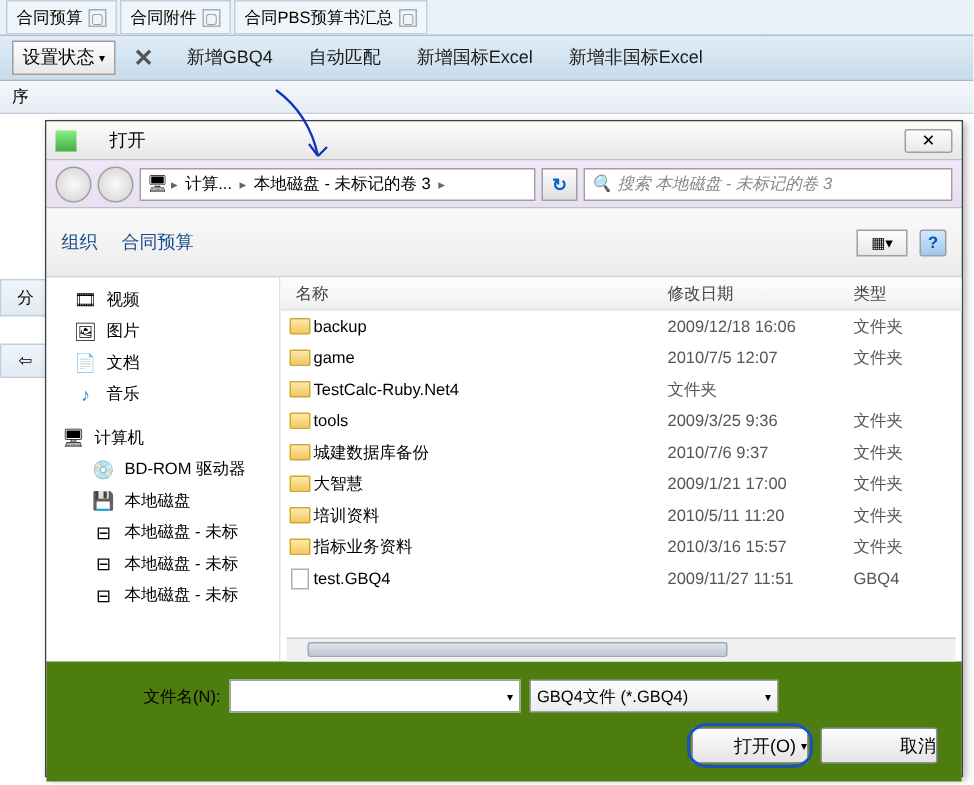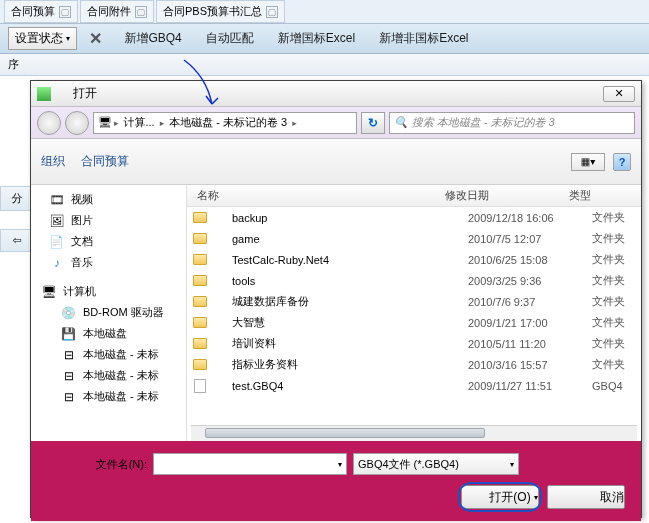--- a/index.html
+++ b/index.html
@@ -38,28 +38,28 @@
 .nav-item.section { padding-left: 10px; margin-top: 8px; }
 .nav-icon { width: 16px; height: 14px; display: inline-flex; align-items: center; justify-content: center; font-size: 12px; }
 .file-pane { flex: 1; display: flex; flex-direction: column; justify-content: flex-end; }
 .file-header { display: flex; background: linear-gradient(#fdfdfd, #f0f0f0); border-bottom: 1px solid #e0e0e0; height: 22px; align-items: center; font-size: 11px; color: #444; }
 .col-name { flex: 0 0 258px; padding-left: 10px; }
 .col-date { flex: 0 0 124px; }
 .col-type { flex: 1; }
 .file-list { flex: 1; overflow: hidden; }
 .file-row { display: flex; align-items: center; height: 21px; font-size: 11px; padding-left: 4px; }
 .file-row .icon { width: 18px; display: inline-flex; justify-content: center; }
-.file-row .fname { flex: 0 0 236px; margin-left: 23px; }
+.file-row .fname { flex: 0 0 236px; }
 .file-row .fdate { flex: 0 0 124px; color: #555; }
 .file-row .ftype { flex: 1; color: #555; }
 .folder-icon { width: 14px; height: 11px; background: linear-gradient(#ffe9a8, #f0c860); border: 1px solid #d0a830; border-radius: 1px; display: inline-block; }
 .file-icon { width: 12px; height: 14px; background: #fff; border: 1px solid #b0b0b0; display: inline-block; }
 .scroll-stub { height: 16px; background: #f0f0f0; border-top: 1px solid #d0d0d0; position: relative; margin: 0 4px; }
 .scroll-thumb { position: absolute; left: 14px; top: 2px; width: 280px; height: 10px; background: linear-gradient(#e0e4ea, #c0c8d4); border: 1px solid #a0a8b4; border-radius: 2px; }
-.dlg-footer { background: #be185d; padding: 12px 16px; }
+.dlg-footer { background: #4d7c0f; padding: 12px 16px; }
 .footer-row1 { display: flex; align-items: center; gap: 6px; margin-bottom: 10px; }
 .footer-row1 .lbl { width: 100px; text-align: right; font-size: 11px; }
 .combo { height: 22px; background: #fff; border: 1px solid #a0a0a0; display: flex; align-items: center; justify-content: space-between; padding: 0 4px; font-size: 11px; }
 .combo.fname { flex: 0 0 194px; }
 .combo.filter { flex: 0 0 166px; background: linear-gradient(#fdfdfd, #ececec); }
 .combo .arrow { font-size: 8px; }
 .footer-row2 { display: flex; justify-content: flex-end; gap: 8px; }
 .btn { width: 78px; height: 24px; background: linear-gradient(#fdfdfd, #e4e4e4); border: 1px solid #909090; display: flex; align-items: center; justify-content: flex-end; font-size: 12px; border-radius: 2px; }
 .btn.open { position: relative; }
 .btn.open::after { content: ""; position: absolute; inset: -4px; border: 2px solid #2050c0; border-radius: 14px / 12px; }
@@ -211,21 +211,20 @@
             </span>
             <span class="fname">game</span>
             <span class="fdate">2010/7/5 12:07</span>
             <span class="ftype">文件夹</span>
           </div>
           <div class="file-row">
             <span class="icon">
               <span class="folder-icon"></span>
             </span>
             <span class="fname">TestCalc-Ruby.Net4</span>
-            <span class="fdate">2010/6/25 15:08</span>
             <span class="ftype">文件夹</span>
           </div>
           <div class="file-row">
             <span class="icon">
               <span class="folder-icon"></span>
             </span>
             <span class="fname">tools</span>
             <span class="fdate">2009/3/25 9:36</span>
             <span class="ftype">文件夹</span>
           </div>

